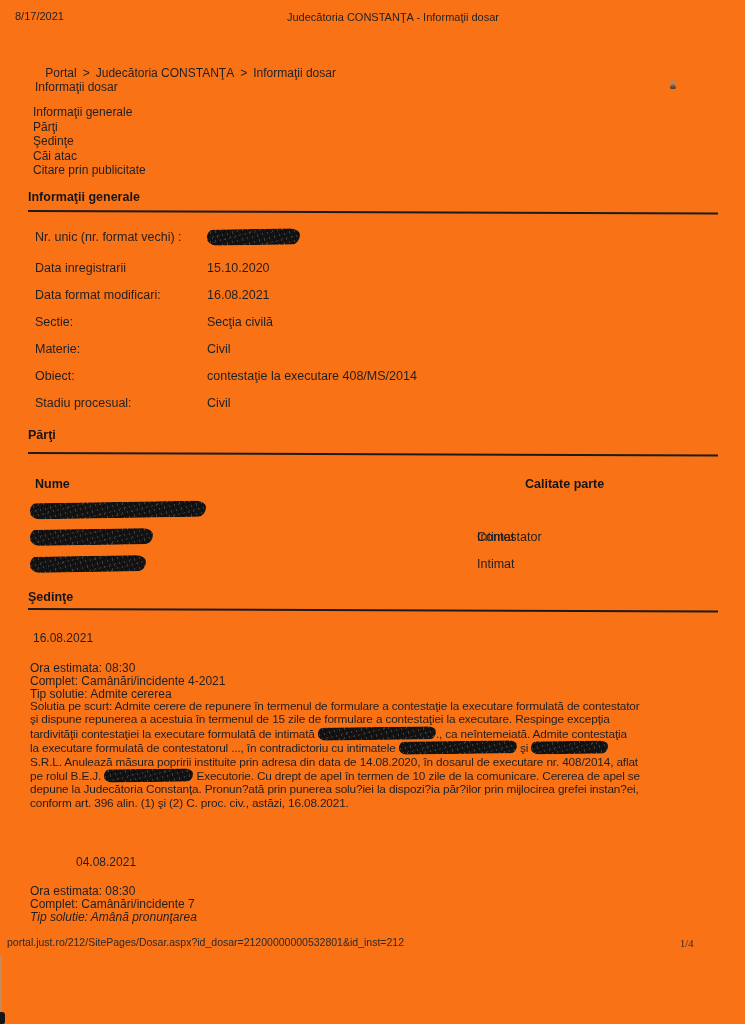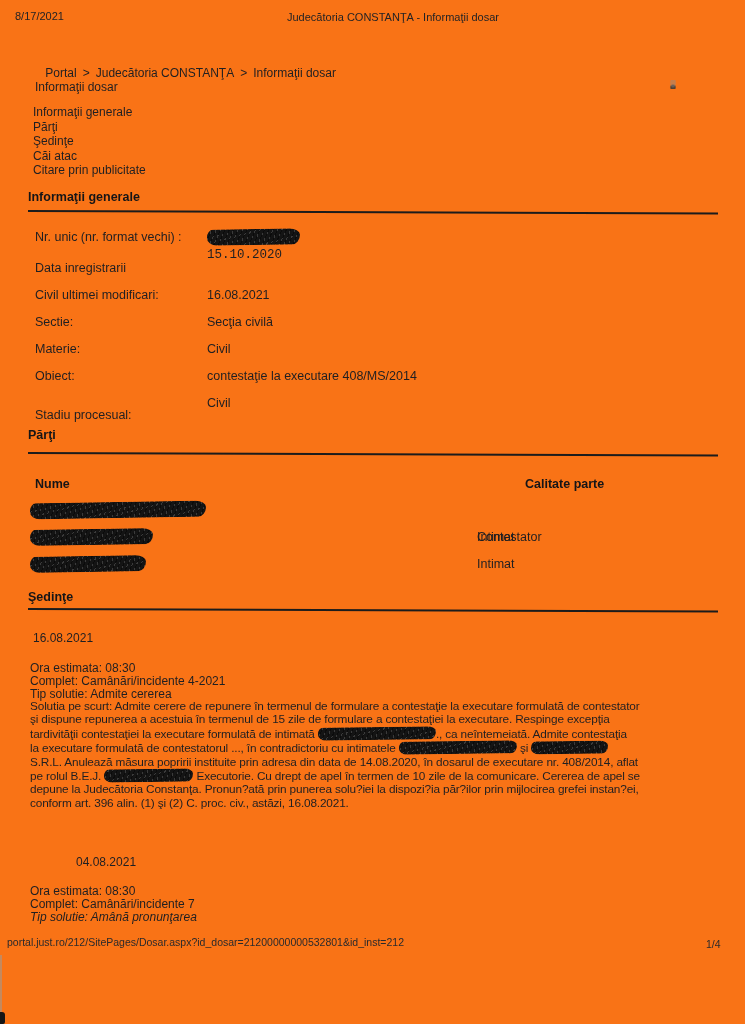--- a/index.html
+++ b/index.html
@@ -62,35 +62,35 @@
     <div>Citare prin publicitate</div>
   </div>
 
   <div class="abs h" style="left:28px;top:190px;">Informaţii generale</div>
   <div class="rule" style="left:28px;top:210px;width:690px;"></div>
 
   <div class="abs flabel" style="left:35px;top:230px;">Nr. unic (nr. format vechi) :</div>
   <span class="redact block" style="left:207px;top:229px;width:93px;height:16px;"></span>
 
   <div class="abs flabel" style="left:35px;top:261px;">Data inregistrarii</div>
-  <div class="abs fvalue" style="left:207px;top:248px;font-family:Liberation Mono, monospace;">15.10.2020</div>
+  <div class="abs fvalue" style="left:207px;top:261px;">15.10.2020</div>
 
-  <div class="abs flabel" style="left:35px;top:288px;">Civil ultimei modificari:</div>
+  <div class="abs flabel" style="left:35px;top:288px;">Data format modificari:</div>
   <div class="abs fvalue" style="left:207px;top:288px;">16.08.2021</div>
 
   <div class="abs flabel" style="left:35px;top:315px;">Sectie:</div>
   <div class="abs fvalue" style="left:207px;top:315px;">Secţia civilă</div>
 
   <div class="abs flabel" style="left:35px;top:342px;">Materie:</div>
   <div class="abs fvalue" style="left:207px;top:342px;">Civil</div>
 
   <div class="abs flabel" style="left:35px;top:369px;">Obiect:</div>
   <div class="abs fvalue" style="left:207px;top:369px;">contestaţie la executare 408/MS/2014</div>
 
-  <div class="abs flabel" style="left:35px;top:396px;margin-top:12px;">Stadiu procesual:</div>
+  <div class="abs flabel" style="left:35px;top:396px;">Stadiu procesual:</div>
   <div class="abs fvalue" style="left:207px;top:396px;">Civil</div>
 
   <div class="abs h" style="left:28px;top:428px;">Părţi</div>
   <div class="rule" style="left:28px;top:452px;width:690px;"></div>
 
   <div class="abs thead" style="left:35px;top:477px;">Nume</div>
   <div class="abs thead" style="left:477px;top:477px;margin-left:48px;">Calitate parte</div>
 
   <span class="redact block" style="left:30px;top:502px;width:176px;height:16px;"></span>
   <div class="abs role" style="left:477px;top:530px;">Contestator</div>
@@ -119,18 +119,18 @@
     <div>depune la Judecătoria Constanţa. Pronun?ată prin punerea solu?iei la dispozi?ia păr?ilor prin mijlocirea grefei instan?ei,</div>
     <div>conform art. 396 alin. (1) şi (2) C. proc. civ., astăzi, 16.08.2021.</div>
   </div>
 
   <div class="abs sess" style="left:28px;top:855px;margin-left:48px;">04.08.2021</div>
   <div class="abs sess" style="left:30px;top:884px;">Ora estimata: 08:30</div>
   <div class="abs sess" style="left:30px;top:897px;">Complet: Camânări/incidente 7</div>
   <div class="abs sess" style="left:30px;top:910px;font-style:italic;">Tip solutie: Amână pronunţarea</div>
 
   <div class="abs foot" style="left:7px;top:936px;">portal.just.ro/212/SitePages/Dosar.aspx?id_dosar=21200000000532801&amp;id_inst=212</div>
-  <div class="abs foot" style="left:706px;top:938px;">1/4</div>
+  <div class="abs foot" style="left:680px;top:938px;font-family:Liberation Serif, serif;">1/4</div>
 
   <div class="speck"></div>
   <div class="edge-line"></div>
   <div class="corner-mark"></div>
 </div>
 
 </body></html>

